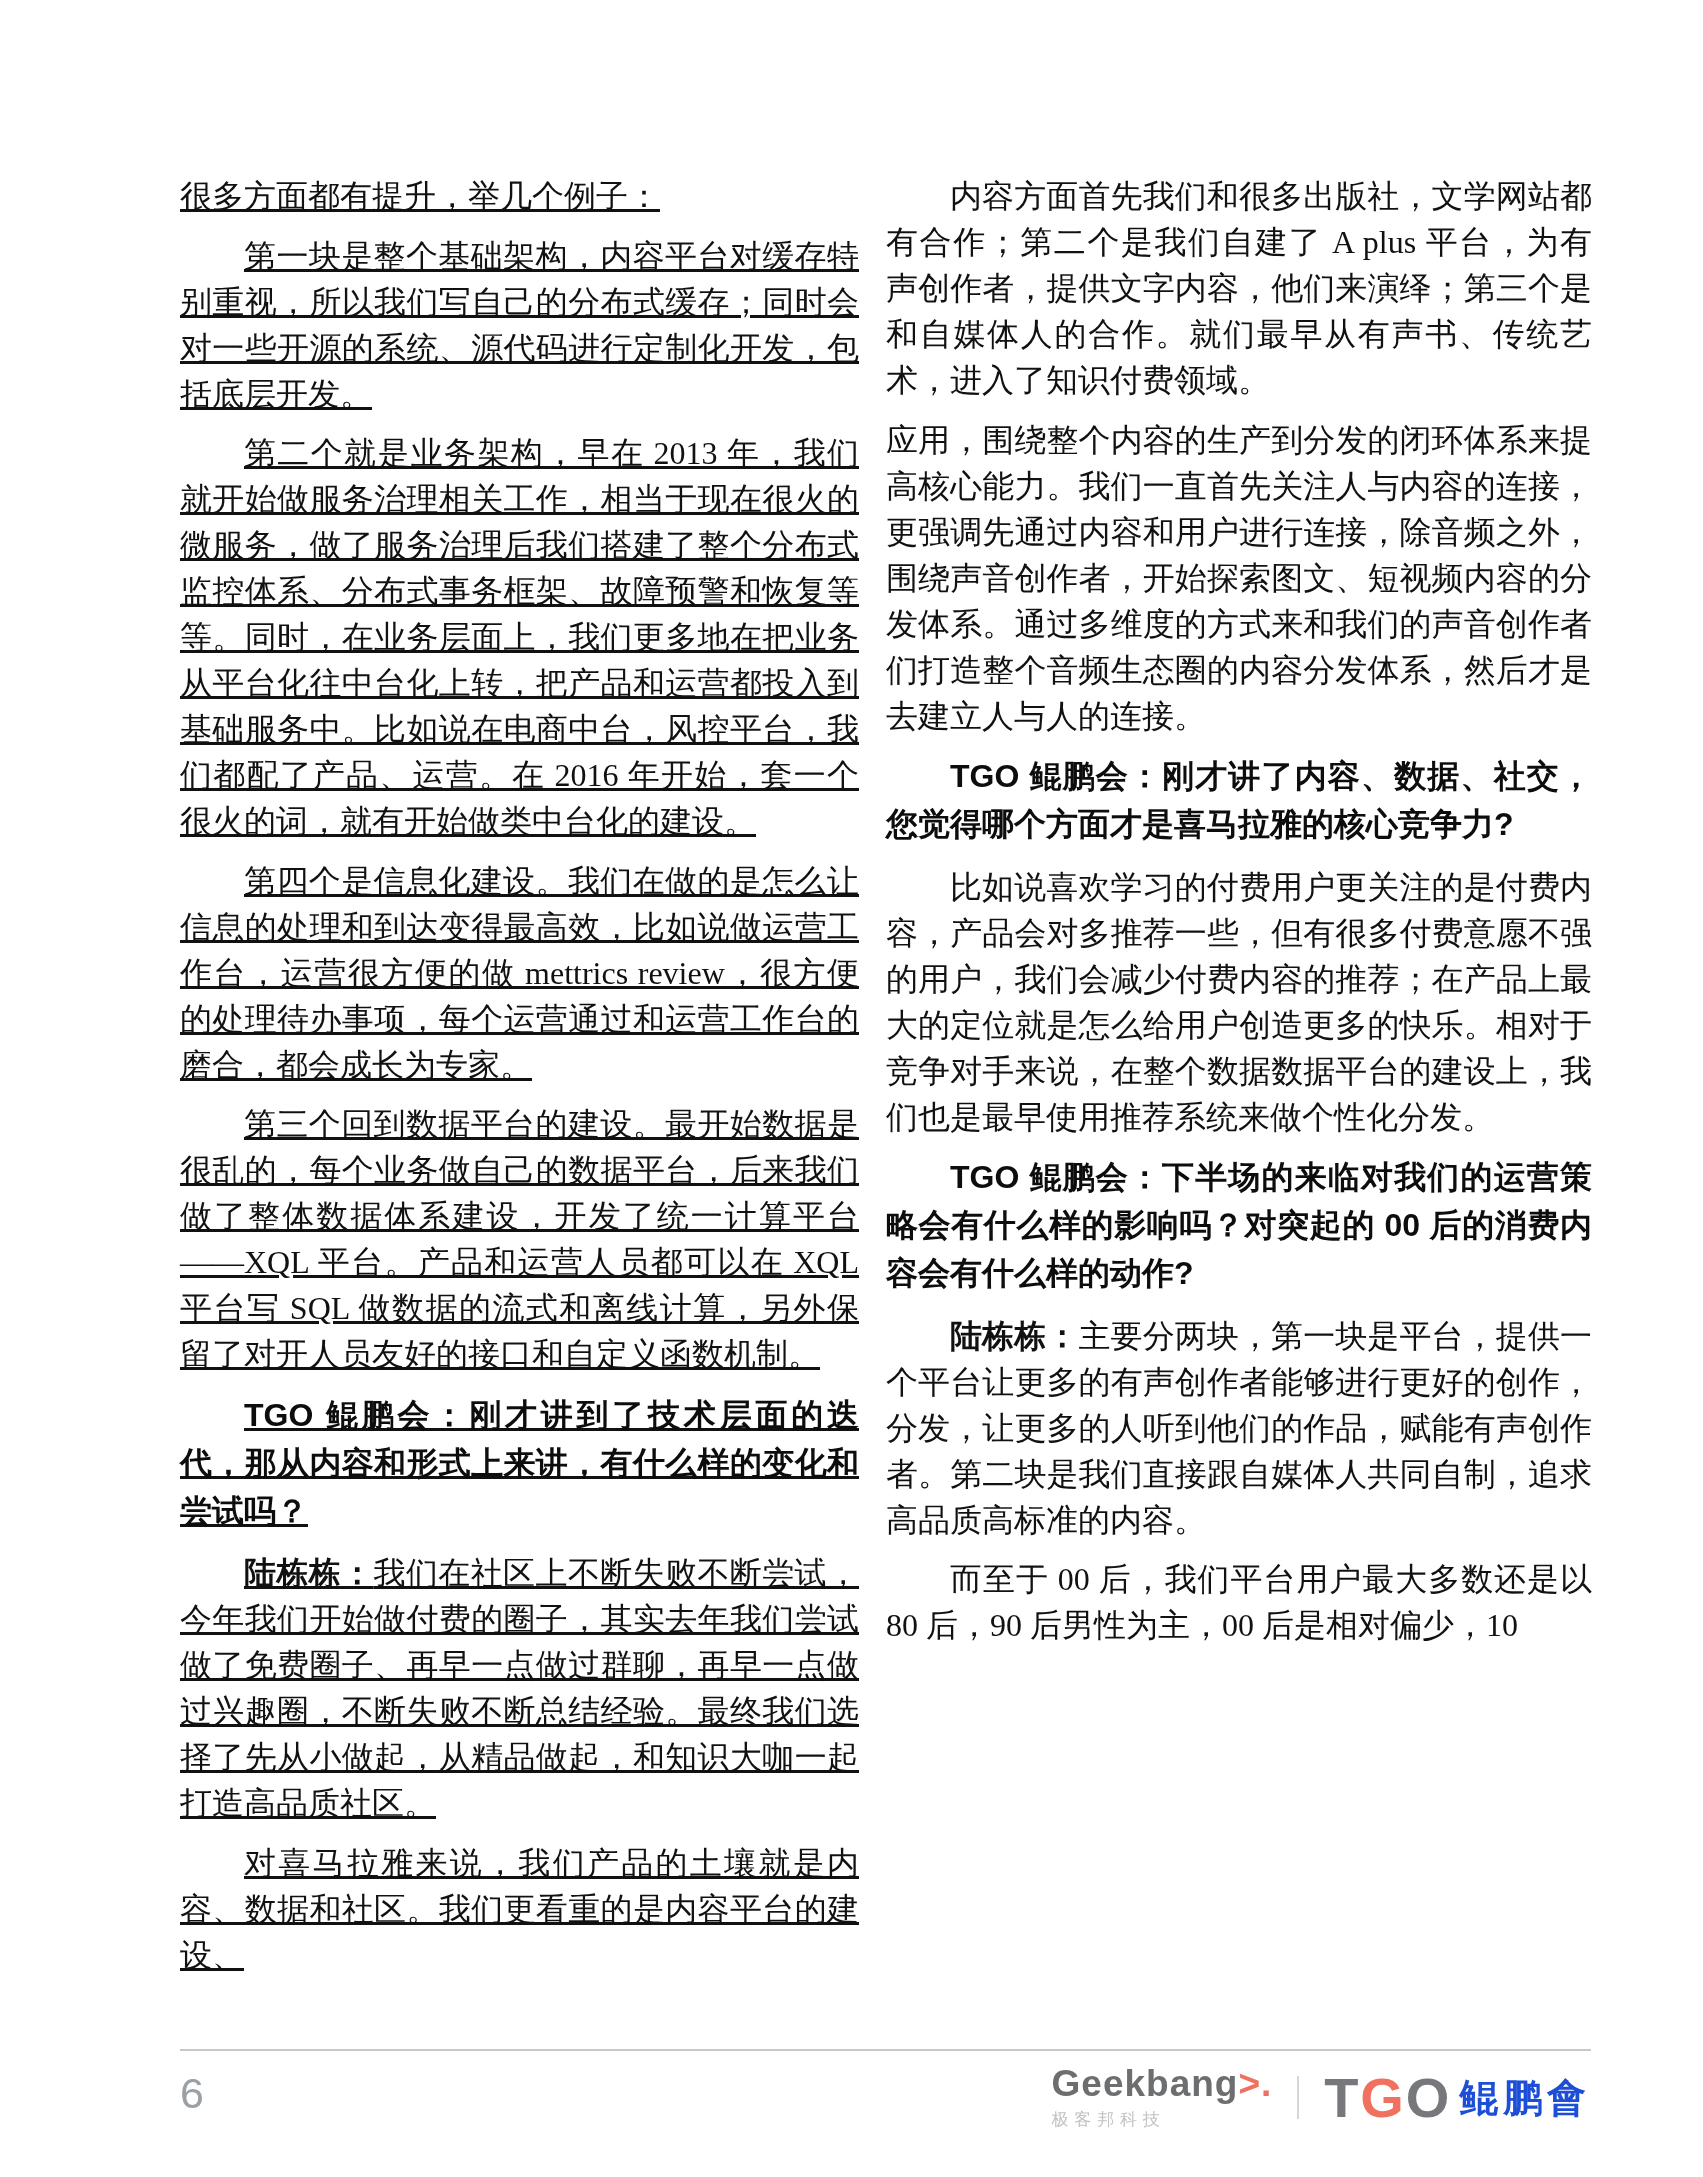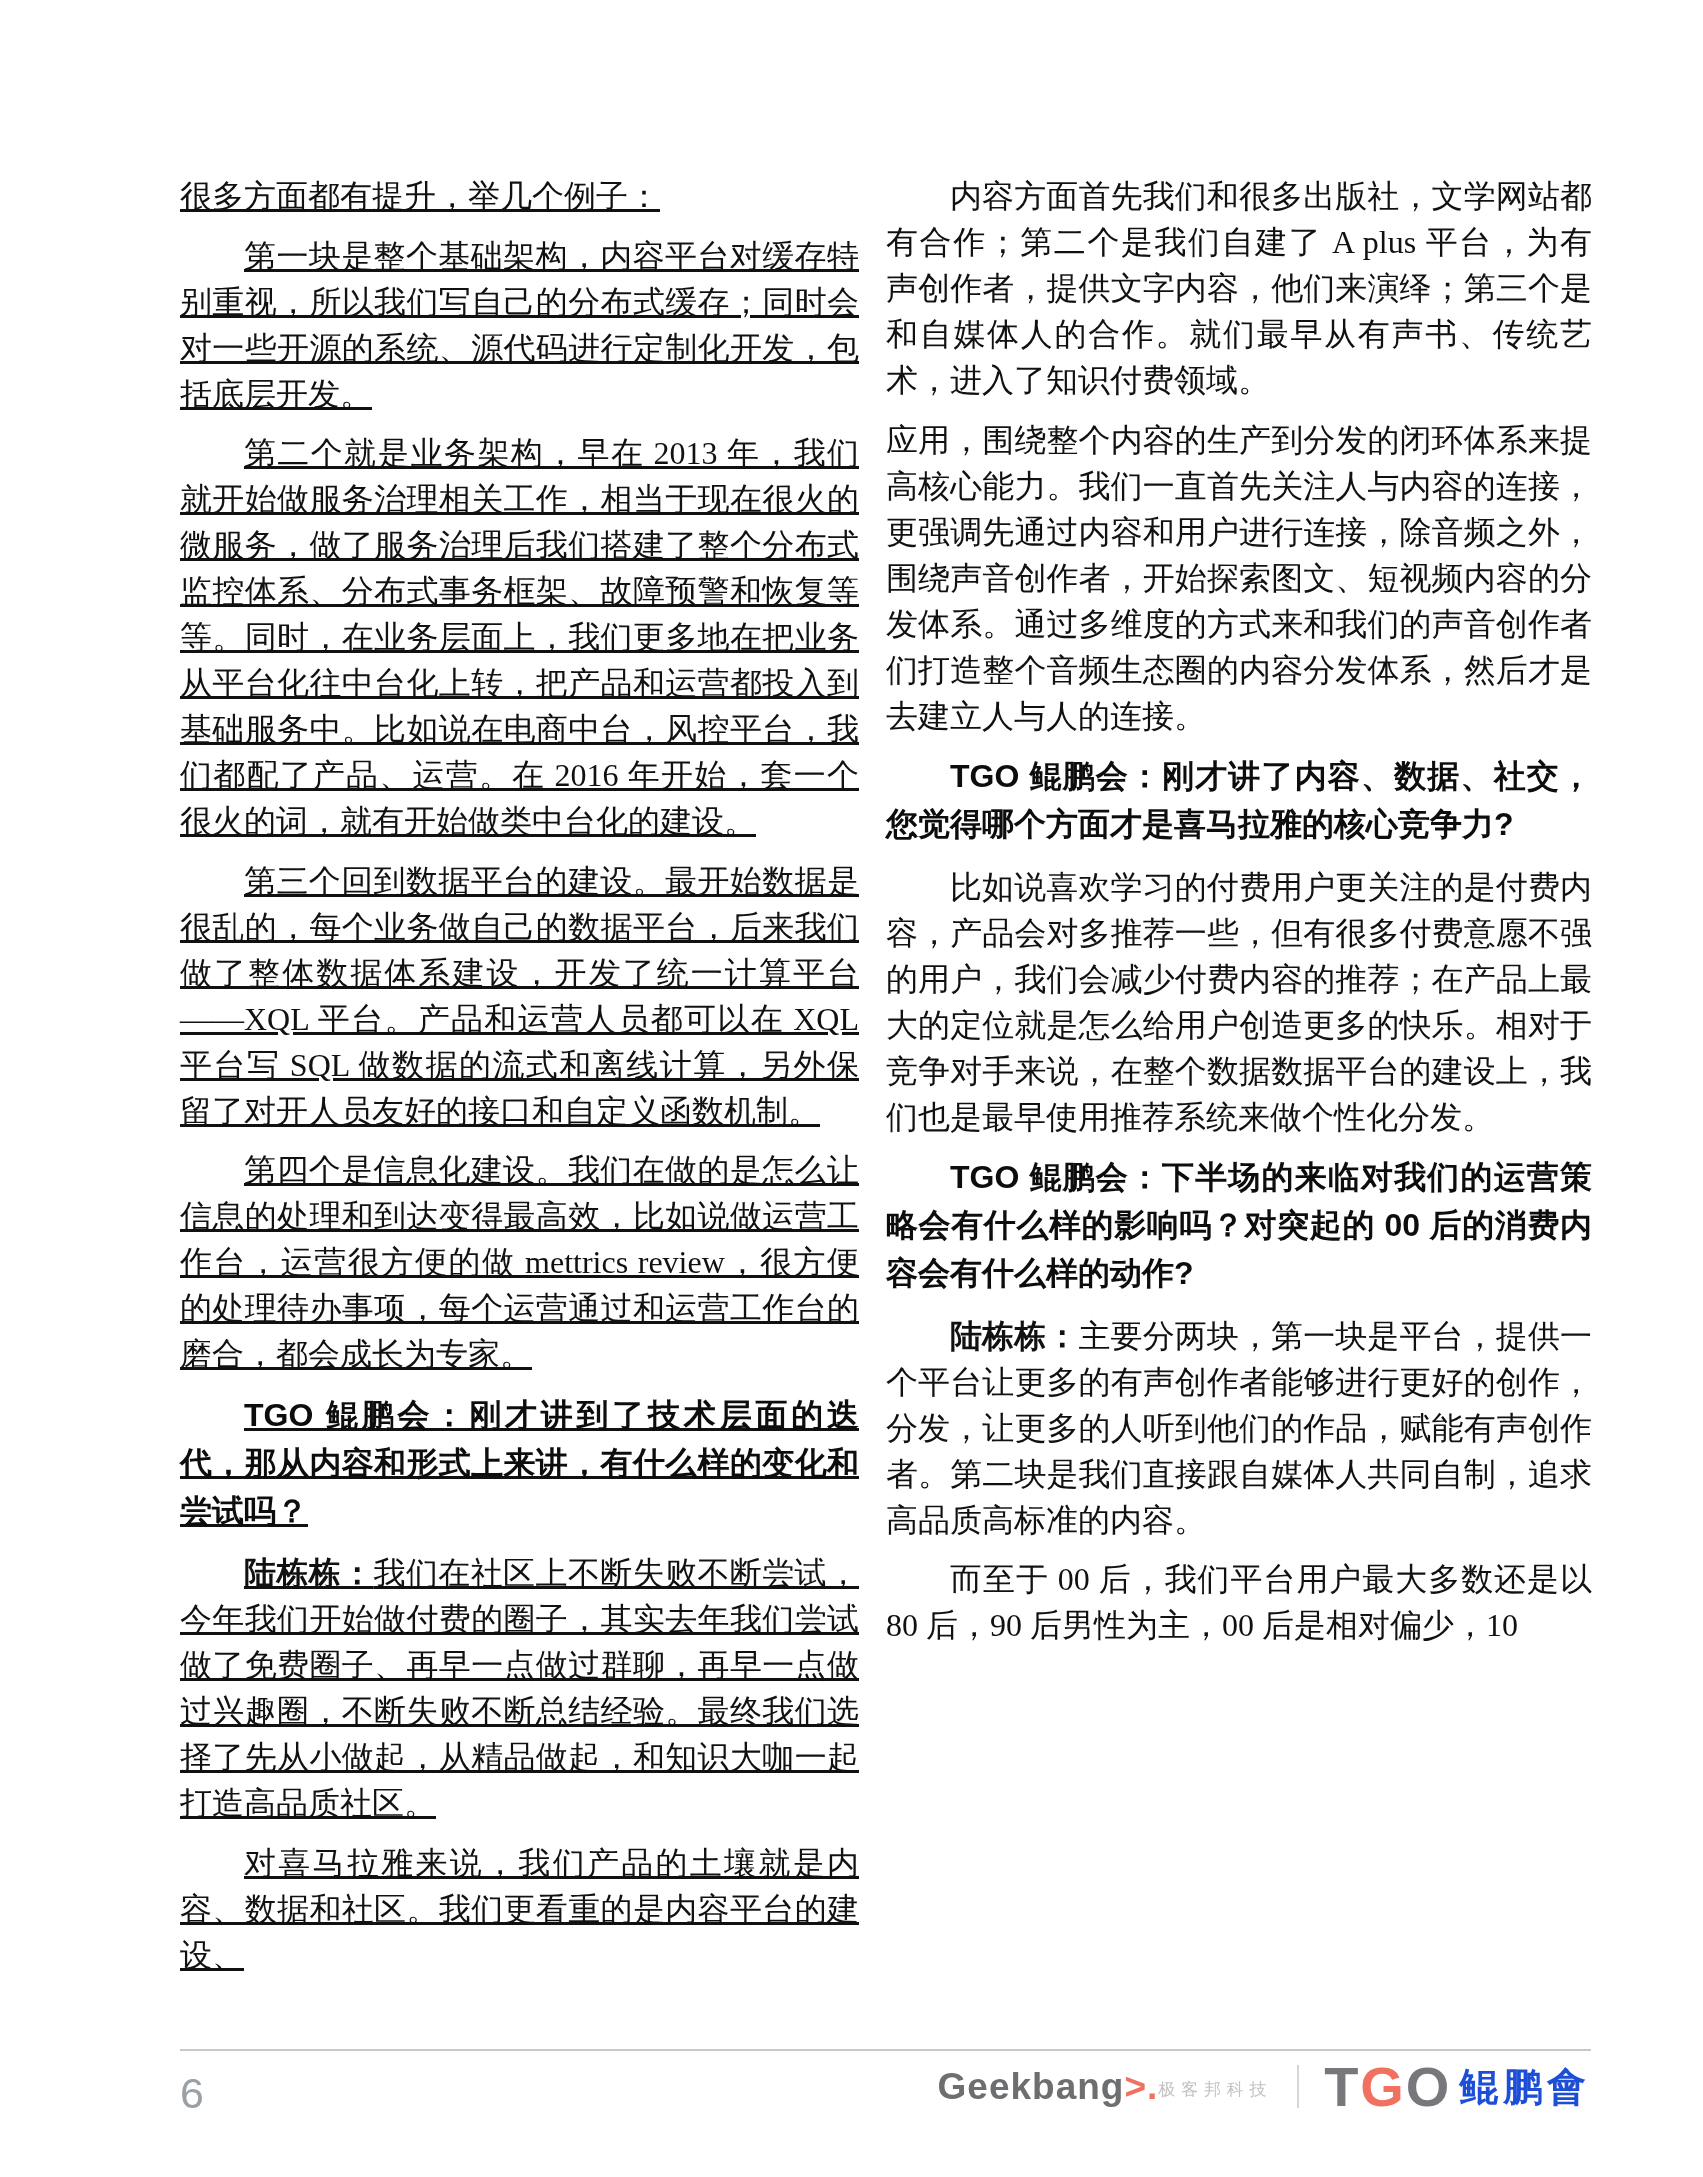--- a/index.html
+++ b/index.html
@@ -57,22 +57,22 @@
     color:#9aa0a4;
   }
   .footer-logos {
     position:absolute;
     right:113px; top:2065px;
     display:flex;
     align-items:center;
   }
   .geekbang {
     display:flex;
-    flex-direction:row;
-    align-items:center;
+    flex-direction:column;
+    align-items:flex-start;
   }
   .geekbang-main {
     font-family:"Liberation Sans","DejaVu Sans",sans-serif;
     font-weight:700;
     font-size:37px;
     line-height:37px;
     color:#6d6e70;
     letter-spacing:1px;
   }
   .lg-orange { color:#f0715f; }
@@ -114,22 +114,22 @@
 <body>
 
 <div class="page">
 
   <div class="content">
 
     <div class="col-left">
       <p class="para">很多方面都有提升，举几个例子：</p>
       <p class="para indent">第一块是整个基础架构，内容平台对缓存特别重视，所以我们写自己的分布式缓存；同时会对一些开源的系统、源代码进行定制化开发，包括底层开发。</p>
       <p class="para indent">第二个就是业务架构，早在 2013 年，我们就开始做服务治理相关工作，相当于现在很火的微服务，做了服务治理后我们搭建了整个分布式监控体系、分布式事务框架、故障预警和恢复等等。同时，在业务层面上，我们更多地在把业务从平台化往中台化上转，把产品和运营都投入到基础服务中。比如说在电商中台，风控平台，我们都配了产品、运营。在 2016 年开始，套一个很火的词，就有开始做类中台化的建设。</p>
+      <p class="para indent">第四个是信息化建设。我们在做的是怎么让信息的处理和到达变得最高效，比如说做运营工作台，运营很方便的做 mettrics review，很方便的处理待办事项，每个运营通过和运营工作台的磨合，都会成长为专家。</p>
       <p class="para indent">第三个回到数据平台的建设。最开始数据是很乱的，每个业务做自己的数据平台，后来我们做了整体数据体系建设，开发了统一计算平台——XQL 平台。产品和运营人员都可以在 XQL 平台写 SQL 做数据的流式和离线计算，另外保留了对开人员友好的接口和自定义函数机制。</p>
-      <p class="para indent">第四个是信息化建设。我们在做的是怎么让信息的处理和到达变得最高效，比如说做运营工作台，运营很方便的做 mettrics review，很方便的处理待办事项，每个运营通过和运营工作台的磨合，都会成长为专家。</p>
       <p class="q indent">TGO 鲲鹏会：刚才讲到了技术层面的迭代，那从内容和形式上来讲，有什么样的变化和尝试吗？</p>
       <p class="para indent"><span class="speaker">陆栋栋：</span><span>我们在社区上不断失败不断尝试，今年我们开始做付费的圈子，其实去年我们尝试做了免费圈子、再早一点做过群聊，再早一点做过兴趣圈，不断失败不断总结经验。最终我们选择了先从小做起，从精品做起，和知识大咖一起打造高品质社区。</span></p>
       <p class="para indent">对喜马拉雅来说，我们产品的土壤就是内容、数据和社区。我们更看重的是内容平台的建设、</p>
     </div>
 
     <div class="col-right">
       <p class="para indent">内容方面首先我们和很多出版社，文学网站都有合作；第二个是我们自建了 A plus 平台，为有声创作者，提供文字内容，他们来演绎；第三个是和自媒体人的合作。就们最早从有声书、传统艺术，进入了知识付费领域。</p>
       <p class="para">应用，围绕整个内容的生产到分发的闭环体系来提高核心能力。我们一直首先关注人与内容的连接，更强调先通过内容和用户进行连接，除音频之外，围绕声音创作者，开始探索图文、短视频内容的分发体系。通过多维度的方式来和我们的声音创作者们打造整个音频生态圈的内容分发体系，然后才是去建立人与人的连接。</p>
       <p class="q indent">TGO 鲲鹏会：刚才讲了内容、数据、社交，您觉得哪个方面才是喜马拉雅的核心竞争力?</p>
       <p class="para indent">比如说喜欢学习的付费用户更关注的是付费内容，产品会对多推荐一些，但有很多付费意愿不强的用户，我们会减少付费内容的推荐；在产品上最大的定位就是怎么给用户创造更多的快乐。相对于竞争对手来说，在整个数据数据平台的建设上，我们也是最早使用推荐系统来做个性化分发。</p>

